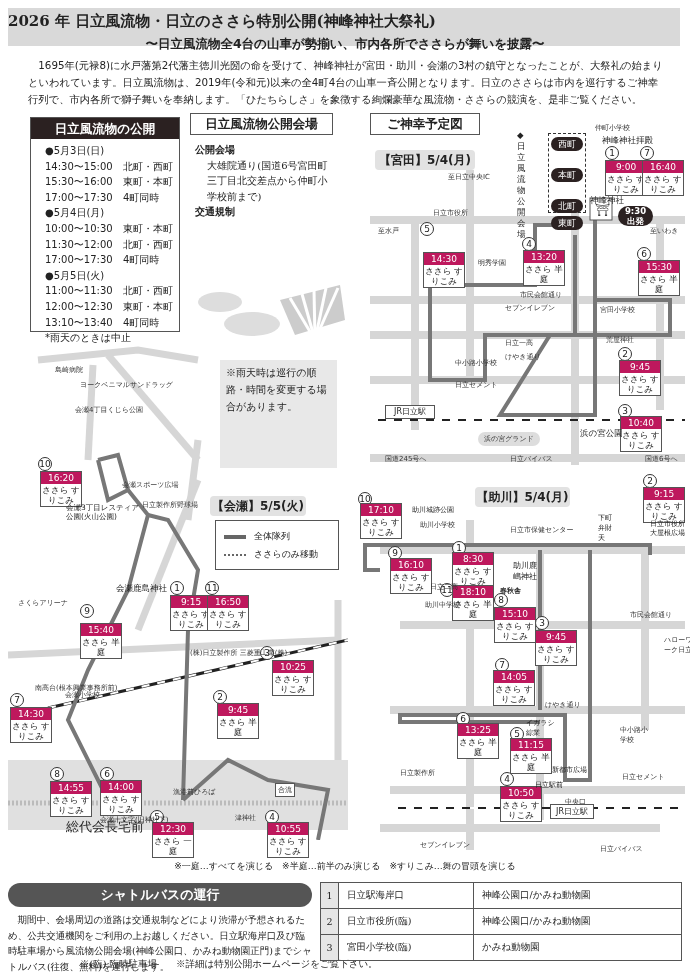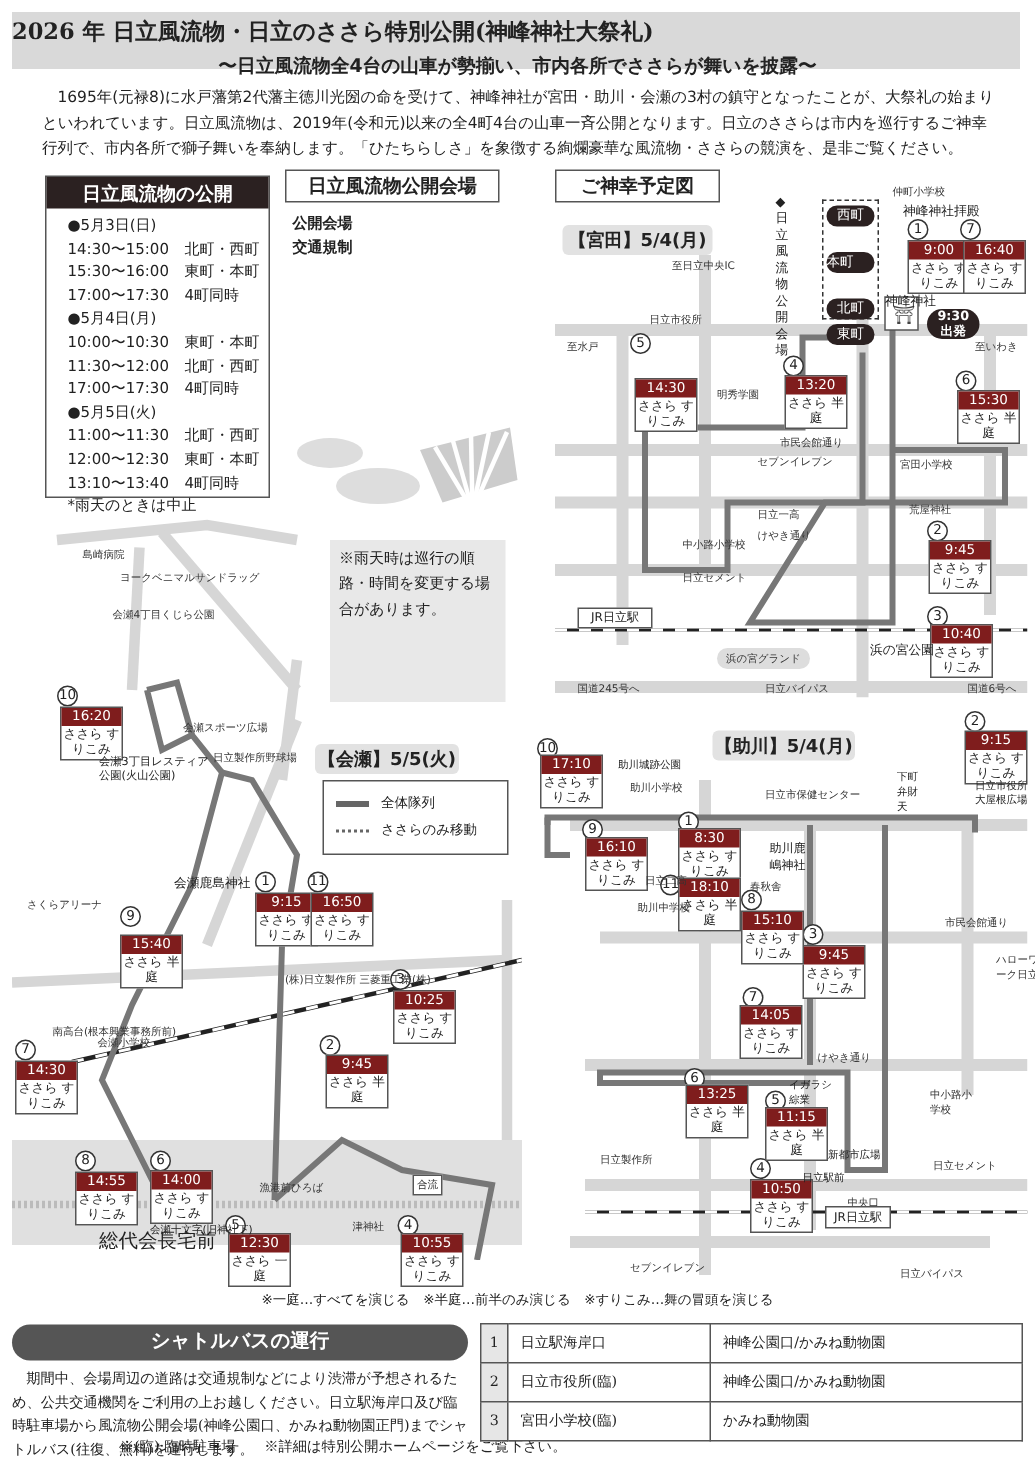--- a/index.html
+++ b/index.html
@@ -14,21 +14,21 @@
 .panel1 .row{display:flex}
 .panel1 .row .t{width:78px}
 .venue-hd{left:190px;top:113px;width:143px;height:22px;border:1px solid #555;text-align:center;font-weight:bold;font-size:12.5px;line-height:20px}
 .venue{left:195px;top:142px;width:140px;font-size:10px;line-height:15.6px}
 .venue .b{font-weight:bold}
 .venue .ind{padding-left:12px;font-family:"DejaVu Serif",serif}
 .note-box{left:220px;top:360px;width:117px;height:108px;background:#e8e8e8;font-family:"DejaVu Serif",serif;font-size:10px;line-height:17px;padding:4px 6px}
 .map-hd{border:1px solid #555;font-weight:bold;font-size:12.5px;text-align:center;line-height:20px;background:#fff}
 .day-label{background:#e2e2e2;border-radius:4px;font-weight:bold;font-size:12px;text-align:center;line-height:20px}
 .stop{position:absolute;width:42px;border:1px solid #555;background:#fff;text-align:center;font-size:8.5px;line-height:10px}
-.stop .tm{background:#7f1d1d;color:#fff;font-size:9px;line-height:12px}
+.stop .tm{background:#be185d;color:#fff;font-size:9px;line-height:12px}
 .stop .ty{padding:1px 0}
 .num{position:absolute;width:14px;height:14px;border:1px solid #333;border-radius:50%;font-size:9px;text-align:center;line-height:12px;background:#fff}
 .lbl{position:absolute;font-size:7px;color:#333;white-space:nowrap}
 .lblb{position:absolute;font-size:8.5px;font-weight:normal;white-space:nowrap}
 .legend{left:215px;top:520px;width:124px;height:50px;border:1px solid #555;font-size:9px;padding:6px 8px;line-height:18px;background:#fff}
 .legend-line{display:inline-block;width:22px;height:4px;background:#666;vertical-align:middle;margin-right:8px}
 .legend-dots{display:inline-block;width:22px;border-top:2px dotted #666;vertical-align:middle;margin-right:8px}
 .footnote{left:0;top:860px;width:690px;text-align:center;font-size:9px}
 .shuttle-hd{left:8px;top:883px;width:304px;height:24px;background:#555;color:#fff;border-radius:12px;text-align:center;font-weight:bold;font-size:13px;line-height:24px}
 .shuttle-txt{left:8px;top:912px;width:305px;font-family:"DejaVu Serif",serif;font-size:9.5px;line-height:15.5px;text-indent:1em}
@@ -88,20 +88,21 @@
         <span class="t">13:10〜13:40</span>
         <span>4町同時</span>
       </div>
     <div>*雨天のときは中止</div>
   </div>
 </div>
 
 <div class="abs venue-hd">日立風流物公開会場</div>
 <div class="abs venue">
   <div class="b">公開会場</div>
+  <div class="ind">大雄院通り(国道6号宮田町三丁目北交差点から仲町小学校前まで)</div>
   <div><span class="b">交通規制</span></div>
 </div>
 
 <svg class="map" style="left:190px;top:280px" width="160" height="70">
   <g fill="#ddd">
       <ellipse cx="30" cy="22" rx="22" ry="10"></ellipse>
       <ellipse cx="62" cy="44" rx="28" ry="12"></ellipse>
     </g>
   <path d="M90 20 L150 5 L155 40 L105 55 Z" fill="#ccc"></path>
   <g stroke="#fff" stroke-width="3">
@@ -142,21 +143,21 @@
   <g stroke="#fff" stroke-width="2" stroke-dasharray="8 8">
       <line x1="0" y1="280" x2="315" y2="280"></line>
     </g>
   <rect x="220" y="58" width="22" height="22" fill="#fff" stroke="#555"></rect>
   <text x="225" y="74" font-size="12" fill="#444">⛩</text>
 </svg>
 <div class="abs day-label" style="left:375px;top:150px;width:100px">【宮田】5/4(月)</div>
 <div class="lblb" style="left:517px;top:130px;width:12px;white-space:normal;line-height:11px">◆日立風流物公開会場</div>
 <div class="abs" style="left:548px;top:133px;width:38px;height:80px;border:1px dashed #333;background:#fff">
   <div style="background:#2b2121;color:#fff;border-radius:10px;margin:3px 2px;font-size:9px;text-align:center;line-height:14px">西町</div>
-  <div style="background:#2b2121;color:#fff;border-radius:10px;margin:17px 2px;font-size:9px;line-height:14px">本町</div>
+  <div style="background:#2b2121;color:#fff;border-radius:10px;margin:17px 2px;font-size:9px;text-align:center;line-height:14px">本町</div>
   <div style="background:#2b2121;color:#fff;border-radius:10px;margin:3px 2px;font-size:9px;text-align:center;line-height:14px">北町</div>
   <div style="background:#2b2121;color:#fff;border-radius:10px;margin:3px 2px;font-size:9px;text-align:center;line-height:14px">東町</div>
 </div>
 <div class="lblb" style="left:602px;top:135px">神峰神社拝殿</div>
 <div class="lblb" style="left:590px;top:195px">神峰神社</div>
 <div class="abs" style="left:618px;top:206px;width:35px;height:20px;background:#2b2121;color:#fff;border-radius:10px;font-size:8.5px;text-align:center;line-height:10px;font-weight:bold">
     <div>9:30</div>
     <div>出発</div>
   </div>
 
@@ -258,21 +259,21 @@
 <div class="stop" style="left:207px;top:595px">
     <div class="tm">16:50</div>
     <div class="ty">ささら すりこみ</div>
   </div>
 <div class="num" style="left:213px;top:690px">2</div>
 <div class="stop" style="left:217px;top:703px">
     <div class="tm">9:45</div>
     <div class="ty">ささら 半庭</div>
   </div>
 <div class="num" style="left:260px;top:646px">3</div>
-<div class="stop" style="left:262px;top:660px">
+<div class="stop" style="left:272px;top:660px">
     <div class="tm">10:25</div>
     <div class="ty">ささら すりこみ</div>
   </div>
 <div class="num" style="left:265px;top:810px">4</div>
 <div class="stop" style="left:267px;top:822px">
     <div class="tm">10:55</div>
     <div class="ty">ささら すりこみ</div>
   </div>
 <div class="num" style="left:150px;top:810px">5</div>
 <div class="stop" style="left:152px;top:822px">
@@ -401,21 +402,21 @@
     <div class="tm">18:10</div>
     <div class="ty">ささら 半庭</div>
   </div>
 <div class="lblb" style="left:412px;top:505px;font-size:7px">助川城跡公園</div>
 <div class="lbl" style="left:420px;top:520px">助川小学校</div>
 <div class="lbl" style="left:510px;top:525px">日立市保健センター</div>
 <div class="lblb" style="left:598px;top:513px;width:20px;white-space:normal;font-size:7px">下町弁財天</div>
 <div class="lblb" style="left:650px;top:520px;width:40px;white-space:normal;font-size:7px;line-height:9px">日立市役所大屋根広場</div>
 <div class="lbl" style="left:430px;top:582px">日立二高</div>
 <div class="lblb" style="left:513px;top:560px;width:30px;white-space:normal;font-size:8px">助川鹿嶋神社</div>
-<div class="lbl" style="left:500px;top:586px;font-weight:normal">春秋舎</div>
+<div class="lbl" style="left:500px;top:586px;font-weight:bold">春秋舎</div>
 <div class="lbl" style="left:425px;top:600px">助川中学校</div>
 <div class="lbl" style="left:630px;top:610px">市民会館通り</div>
 <div class="lbl" style="left:664px;top:635px;width:30px;white-space:normal">ハローワーク日立</div>
 <div class="lbl" style="left:545px;top:700px">けやき通り</div>
 <div class="lblb" style="left:526px;top:718px;width:34px;white-space:normal;font-size:7px">イガラシ綜業</div>
 <div class="lbl" style="left:620px;top:725px;width:30px;white-space:normal">中小路小学校</div>
 <div class="lbl" style="left:400px;top:768px">日立製作所</div>
 <div class="lblb" style="left:552px;top:765px;font-size:7px">新都市広場</div>
 <div class="lblb" style="left:535px;top:780px;font-size:7px">日立駅前</div>
 <div class="lbl" style="left:622px;top:772px">日立セメント</div>

